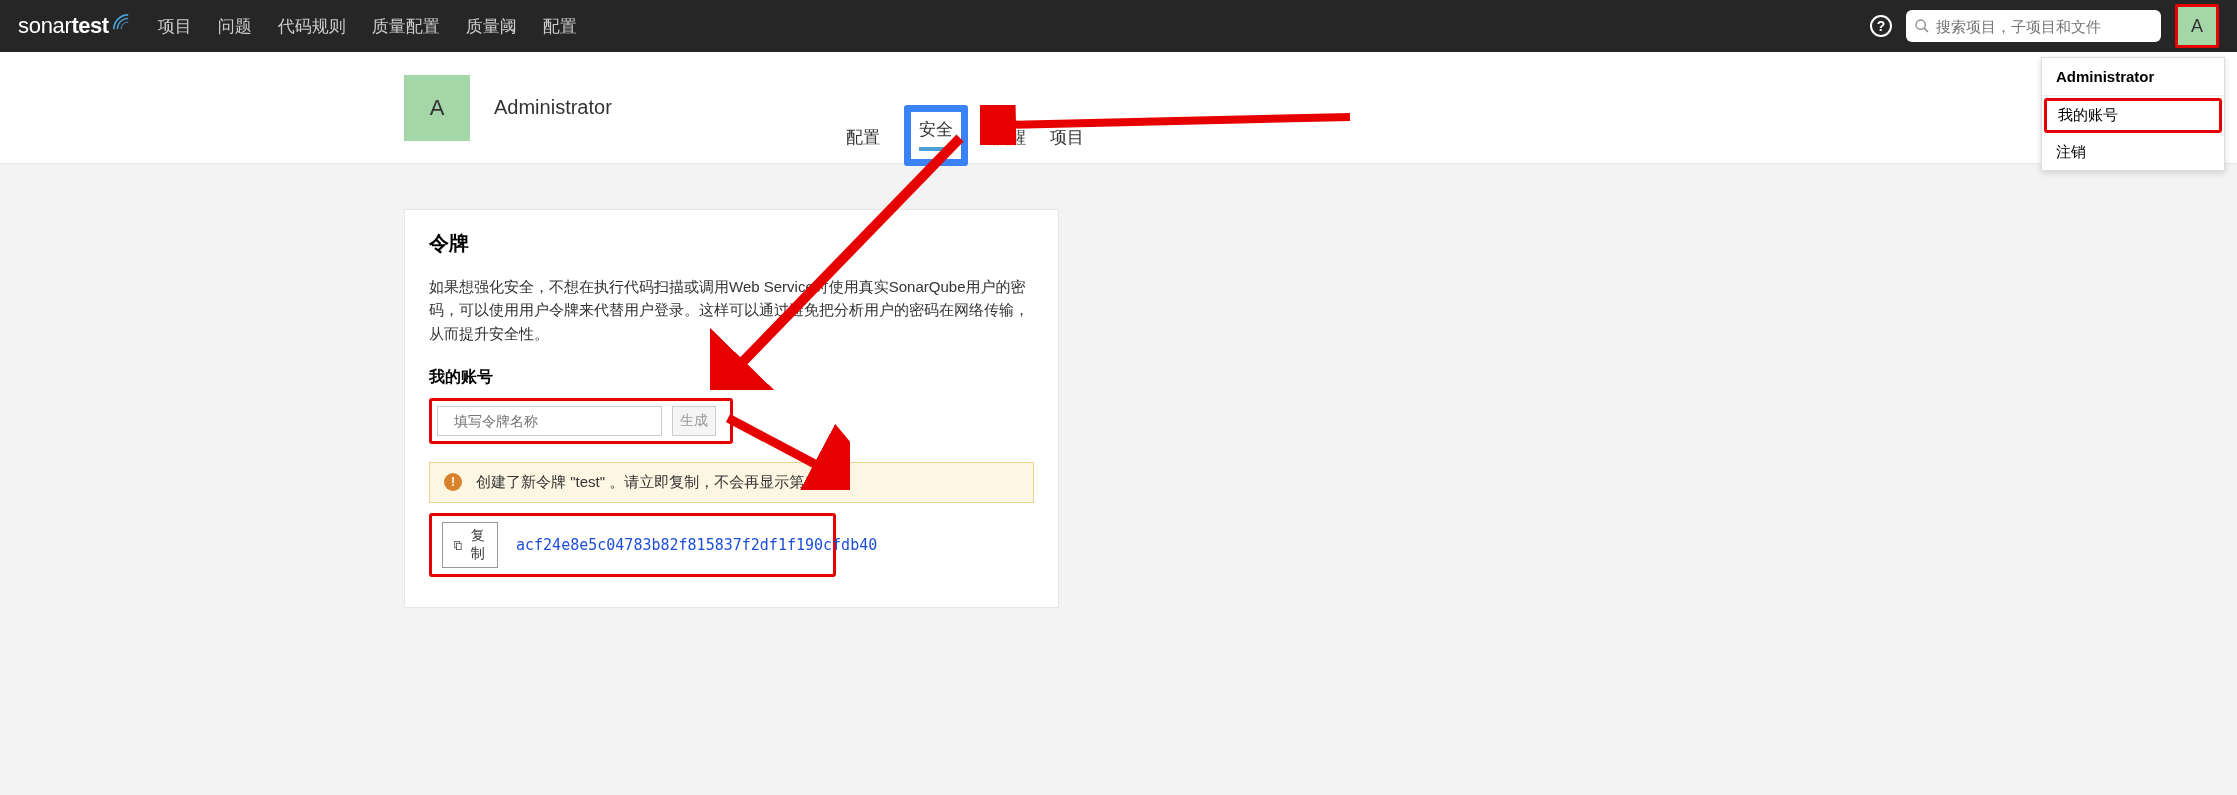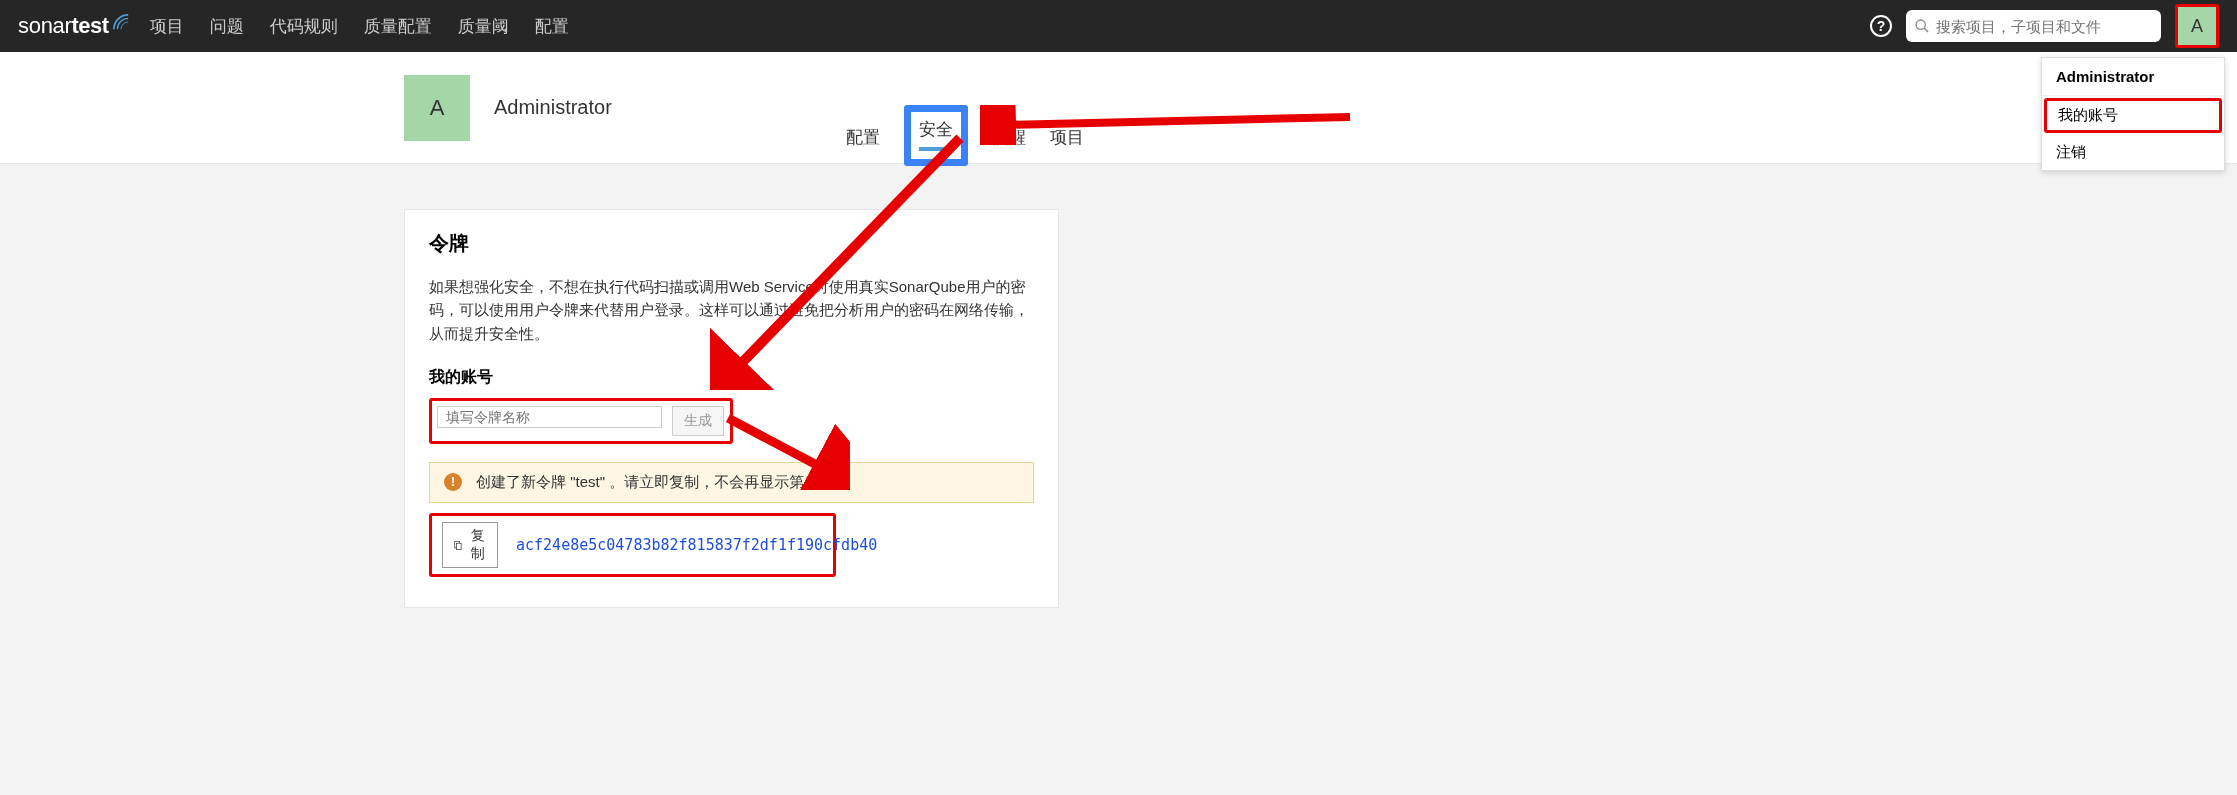--- a/index.html
+++ b/index.html
@@ -1,17 +1,17 @@
 <!DOCTYPE html>
 <html><head>
   <meta charset="utf-8">
   <style>
     * { margin: 0; padding: 0; box-sizing: border-box; font-family: -apple-system, BlinkMacSystemFont, "Segoe UI", Helvetica, Arial, sans-serif; }
     body { background: #f3f3f3; width: 2237px; height: 795px; position: relative; overflow: hidden; }
-    .topnav { background: #262626; height: 52px; display: flex; align-items: center; padding: 0 18px; position: relative; }
+    .topnav { background: #262626; height: 52px; display: flex; align-items: center; padding: 0 18px; position: relative; gap: 8px; }
     .logo { color: #fff; font-size: 22px; font-weight: 400; display: flex; align-items: center; margin-right: 20px; }
     .logo-sonar { font-weight: 300; letter-spacing: -0.3px; }
     .logo-qube { font-weight: 600; letter-spacing: -0.5px; }
     .logo-arc { width: 18px; height: 18px; margin-left: 3px; position: relative; top: -4px; }
     .nav-items { display: flex; gap: 26px; }
     .nav-item { color: #ccc; font-size: 17px; text-decoration: none; cursor: pointer; }
     .right-area { margin-left: auto; display: flex; align-items: center; gap: 14px; }
     .help-icon { width: 22px; height: 22px; border: 2px solid #fff; border-radius: 50%; color: #fff; display: flex; align-items: center; justify-content: center; font-size: 14px; font-weight: 700; cursor: pointer; }
     .search-box { width: 255px; height: 32px; background: #fff; border-radius: 6px; display: flex; align-items: center; padding: 0 8px; }
     .search-icon { width: 16px; height: 16px; color: #888; margin-right: 6px; }
@@ -30,22 +30,22 @@
     .sub-tabs { position: absolute; right: 0; bottom: 0; display: flex; gap: 24px; align-items: flex-end; }
     .sub-tab { font-size: 17px; color: #333; padding-bottom: 14px; cursor: pointer; position: relative; }
     .sub-tab.active { border-bottom: 4px solid #4b9fd5; padding-bottom: 10px; }
     .sub-tab-box { border: 7px solid #3b82f6; padding: 6px 8px 8px; border-radius: 3px; margin-bottom: -3px; }
 
     .content { width: 655px; margin-left: 404px; margin-top: 45px; background: #fff; border: 1px solid #e6e6e6; padding: 20px 24px 30px; }
     .panel-title { font-size: 20px; font-weight: 700; margin-bottom: 18px; }
     .panel-desc { font-size: 15px; line-height: 1.55; color: #333; margin-bottom: 22px; }
     .gen-title { font-size: 16px; font-weight: 700; margin-bottom: 10px; }
     .gen-row { display: flex; gap: 10px; border: 3px solid #e60000; padding: 5px; border-radius: 3px; width: 304px; }
-    .gen-input { width: 225px; height: 22px; border: 1px solid #ccc; padding: 0 8px; font-size: 14px; }
-    .gen-btn { width: 52px; height: 30px; border: 1px solid #ccc; background: #f5f5f5; color: #999; font-size: 14px; cursor: pointer; }
+    .gen-input { width: 225px; height: 30px; border: 1px solid #ccc; padding: 0 16px; font-size: 14px; }
+    .gen-btn { width: 44px; height: 30px; border: 1px solid #ccc; background: #f5f5f5; color: #999; font-size: 14px; cursor: pointer; }
 
     .alert-box { margin-top: 18px; border: 1px solid #e8d58f; background: #fdf6e3; padding: 10px 14px; display: flex; align-items: center; gap: 14px; font-size: 15px; color: #333; }
     .alert-icon { width: 18px; height: 18px; border-radius: 50%; background: #d9822b; color: #fff; display: flex; align-items: center; justify-content: center; font-size: 12px; font-weight: 700; }
 
     .token-row { margin-top: 10px; border: 3px solid #e60000; border-radius: 3px; padding: 6px 10px; display: flex; align-items: center; gap: 18px; width: 407px; }
     .copy-btn { border: 1px solid #999; background: #fff; padding: 4px 10px; display: flex; align-items: center; gap: 6px; font-size: 14px; cursor: pointer; color: #333; }
     .copy-icon { width: 14px; height: 14px; }
     .token-text { color: #1d4ed8; font-family: ui-monospace, Menlo, Consolas, monospace; font-size: 15px; }
 
     .arrow-svg { position: absolute; pointer-events: none; z-index: 40; }

